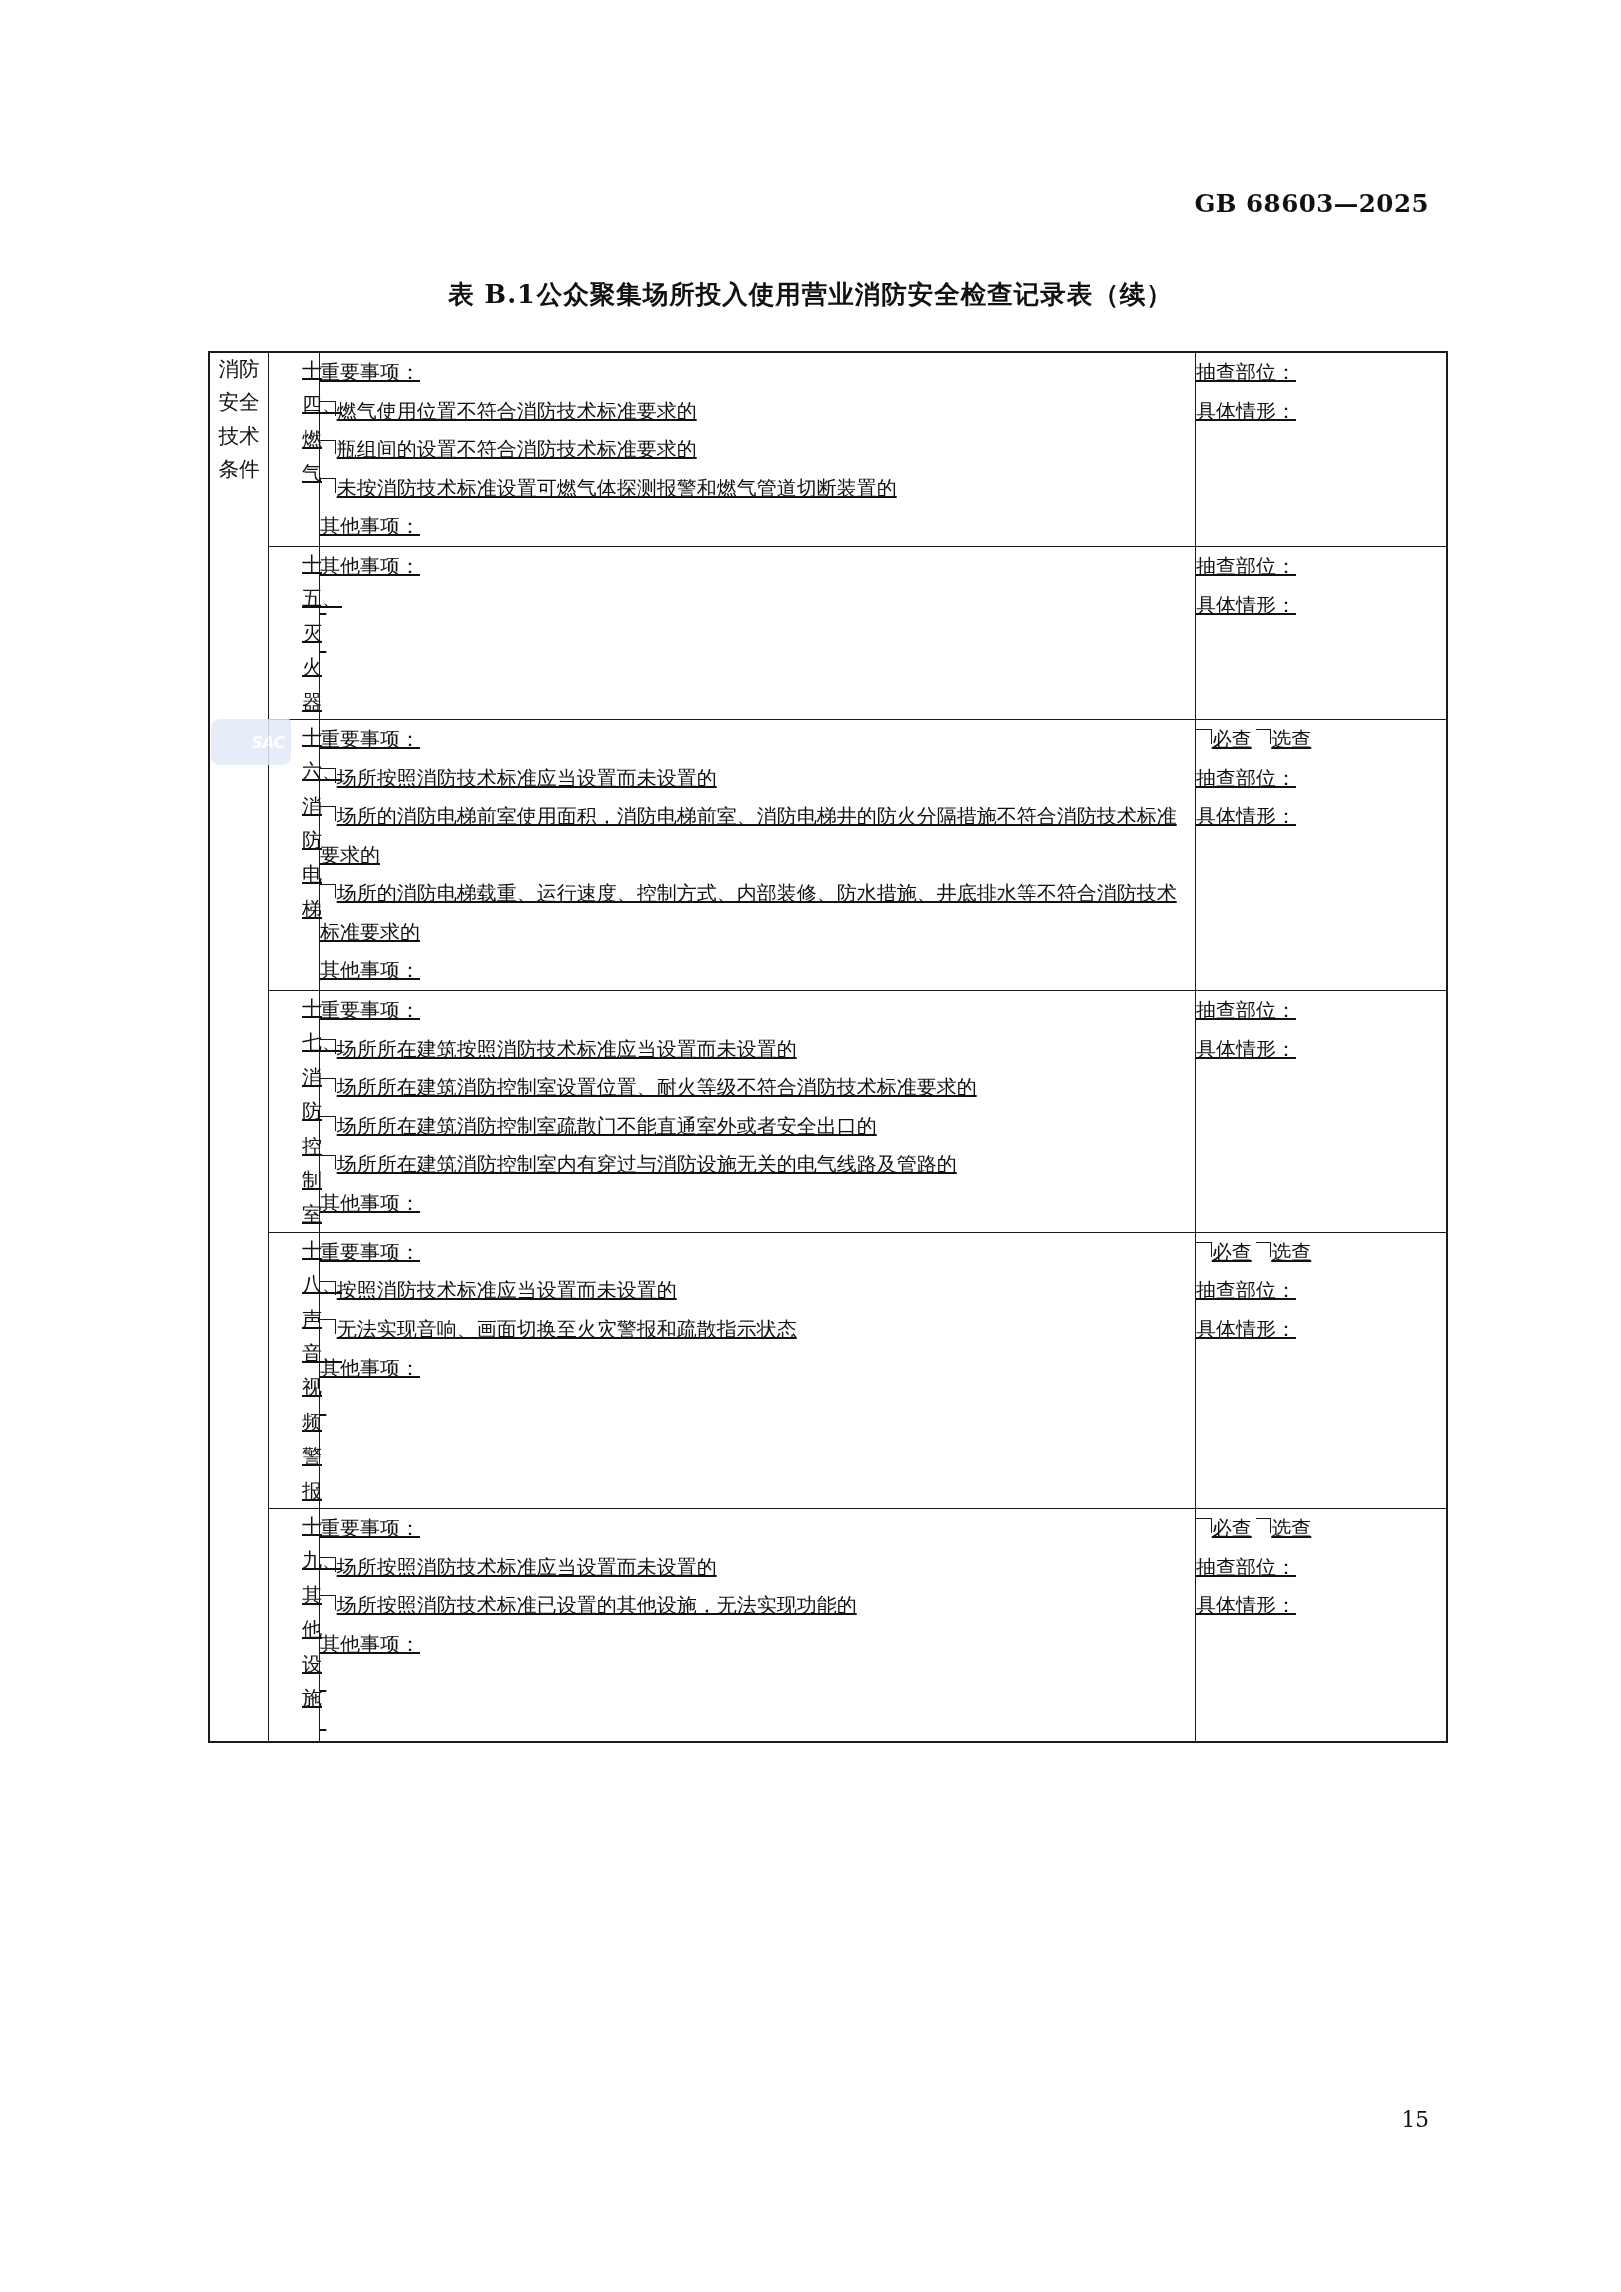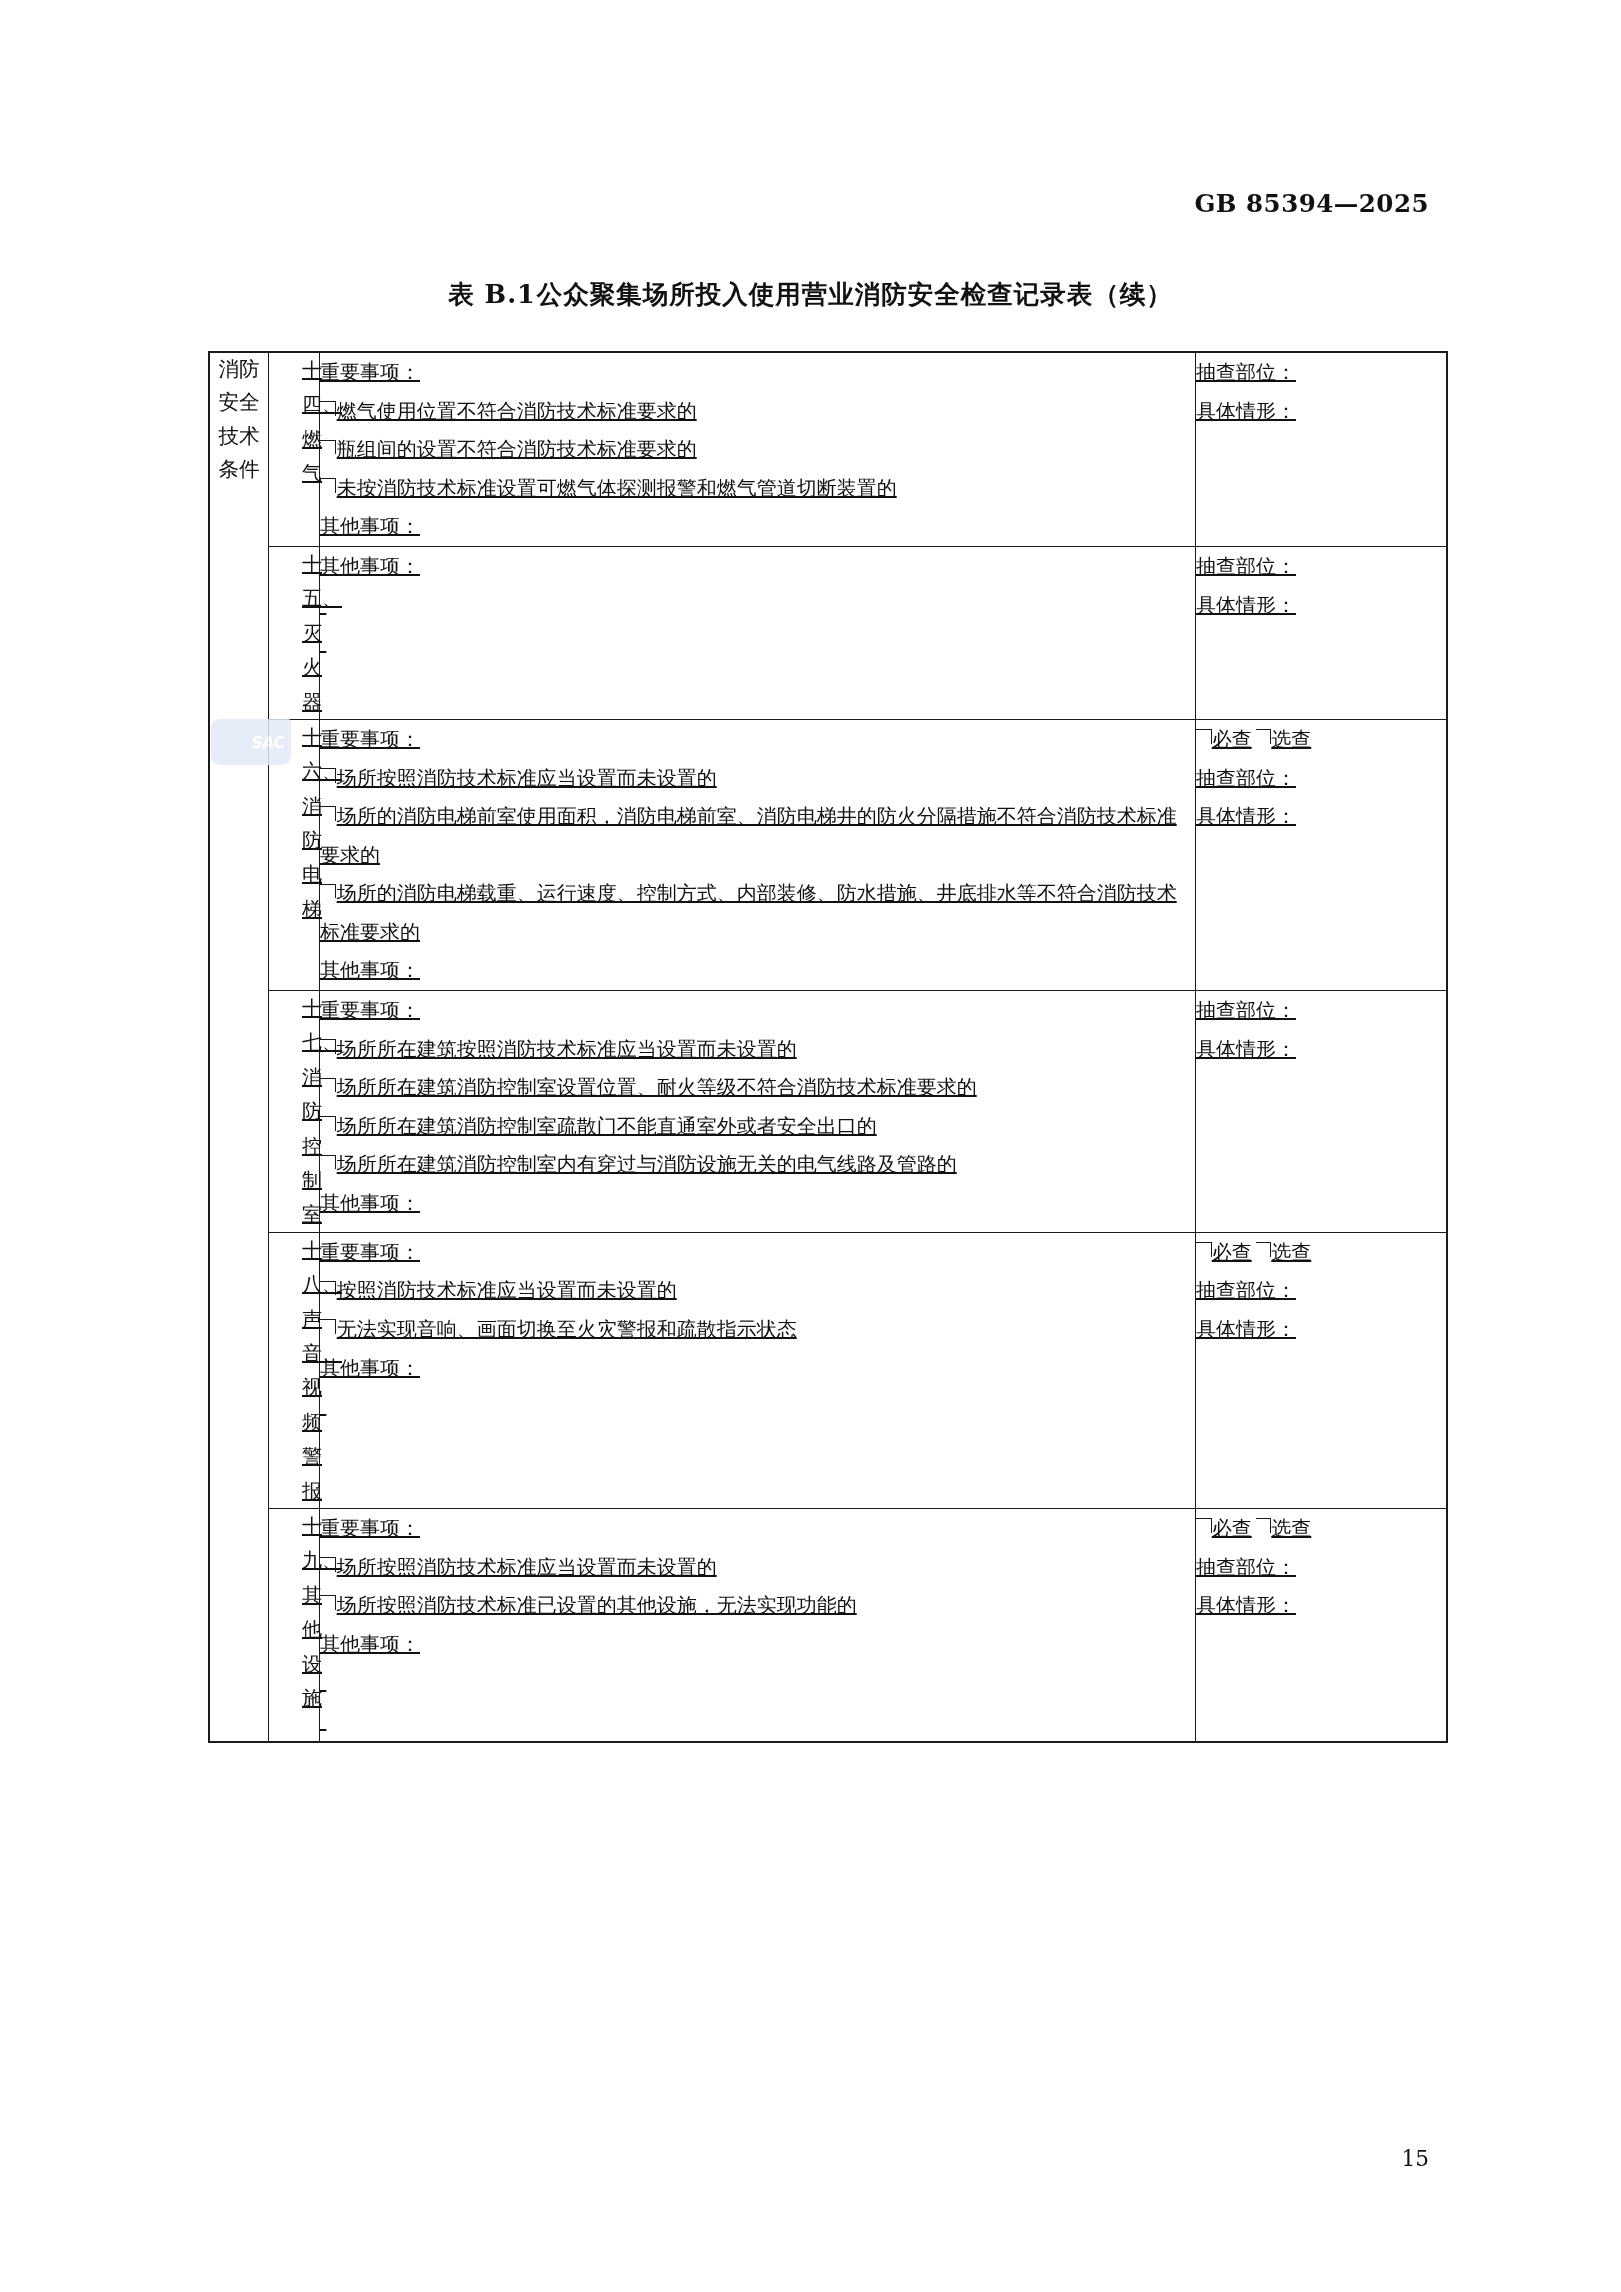--- a/index.html
+++ b/index.html
@@ -155,27 +155,26 @@
     letter-spacing: -0.5px;
   }
 
   
   .page-number {
     position: absolute;
     top: 2107px;
     right: 192px;
     font-family: "DejaVu Serif", "Liberation Serif", serif;
     font-size: 21.6px;
-    margin-top: 39px;
   }
 </style>
 </head>
 <body>
 
-<div class="page-header">GB 85394—2025</div>
+<div class="page-header">GB 68603—2025</div>
 
 <div class="table-caption">
   <span class="cap-num">表 B.1</span><span>公众聚集场所投入使用营业消防安全检查记录表（续）</span>
 </div>
 
 <table class="doc-table">
   <tbody>
 
     <tr>
       <td class="col-section" rowspan="6">

